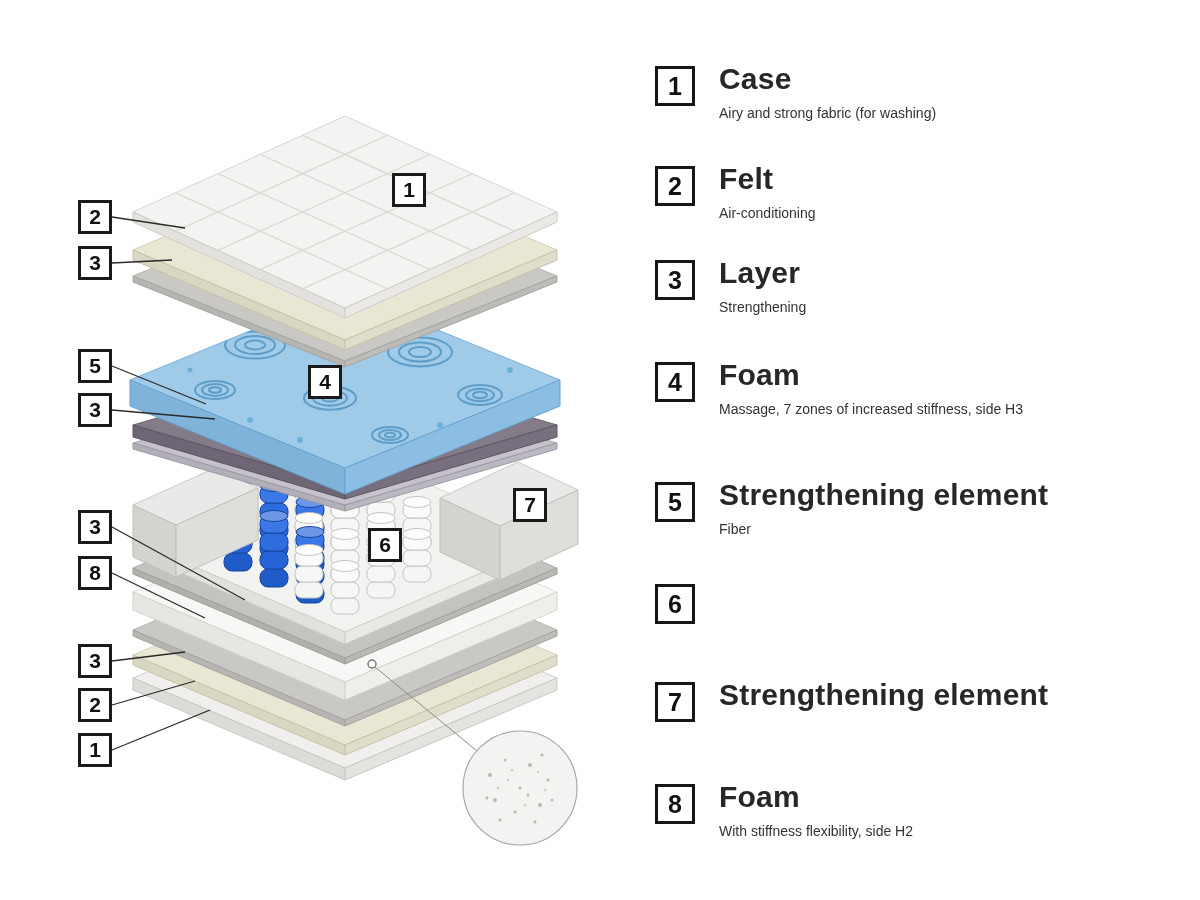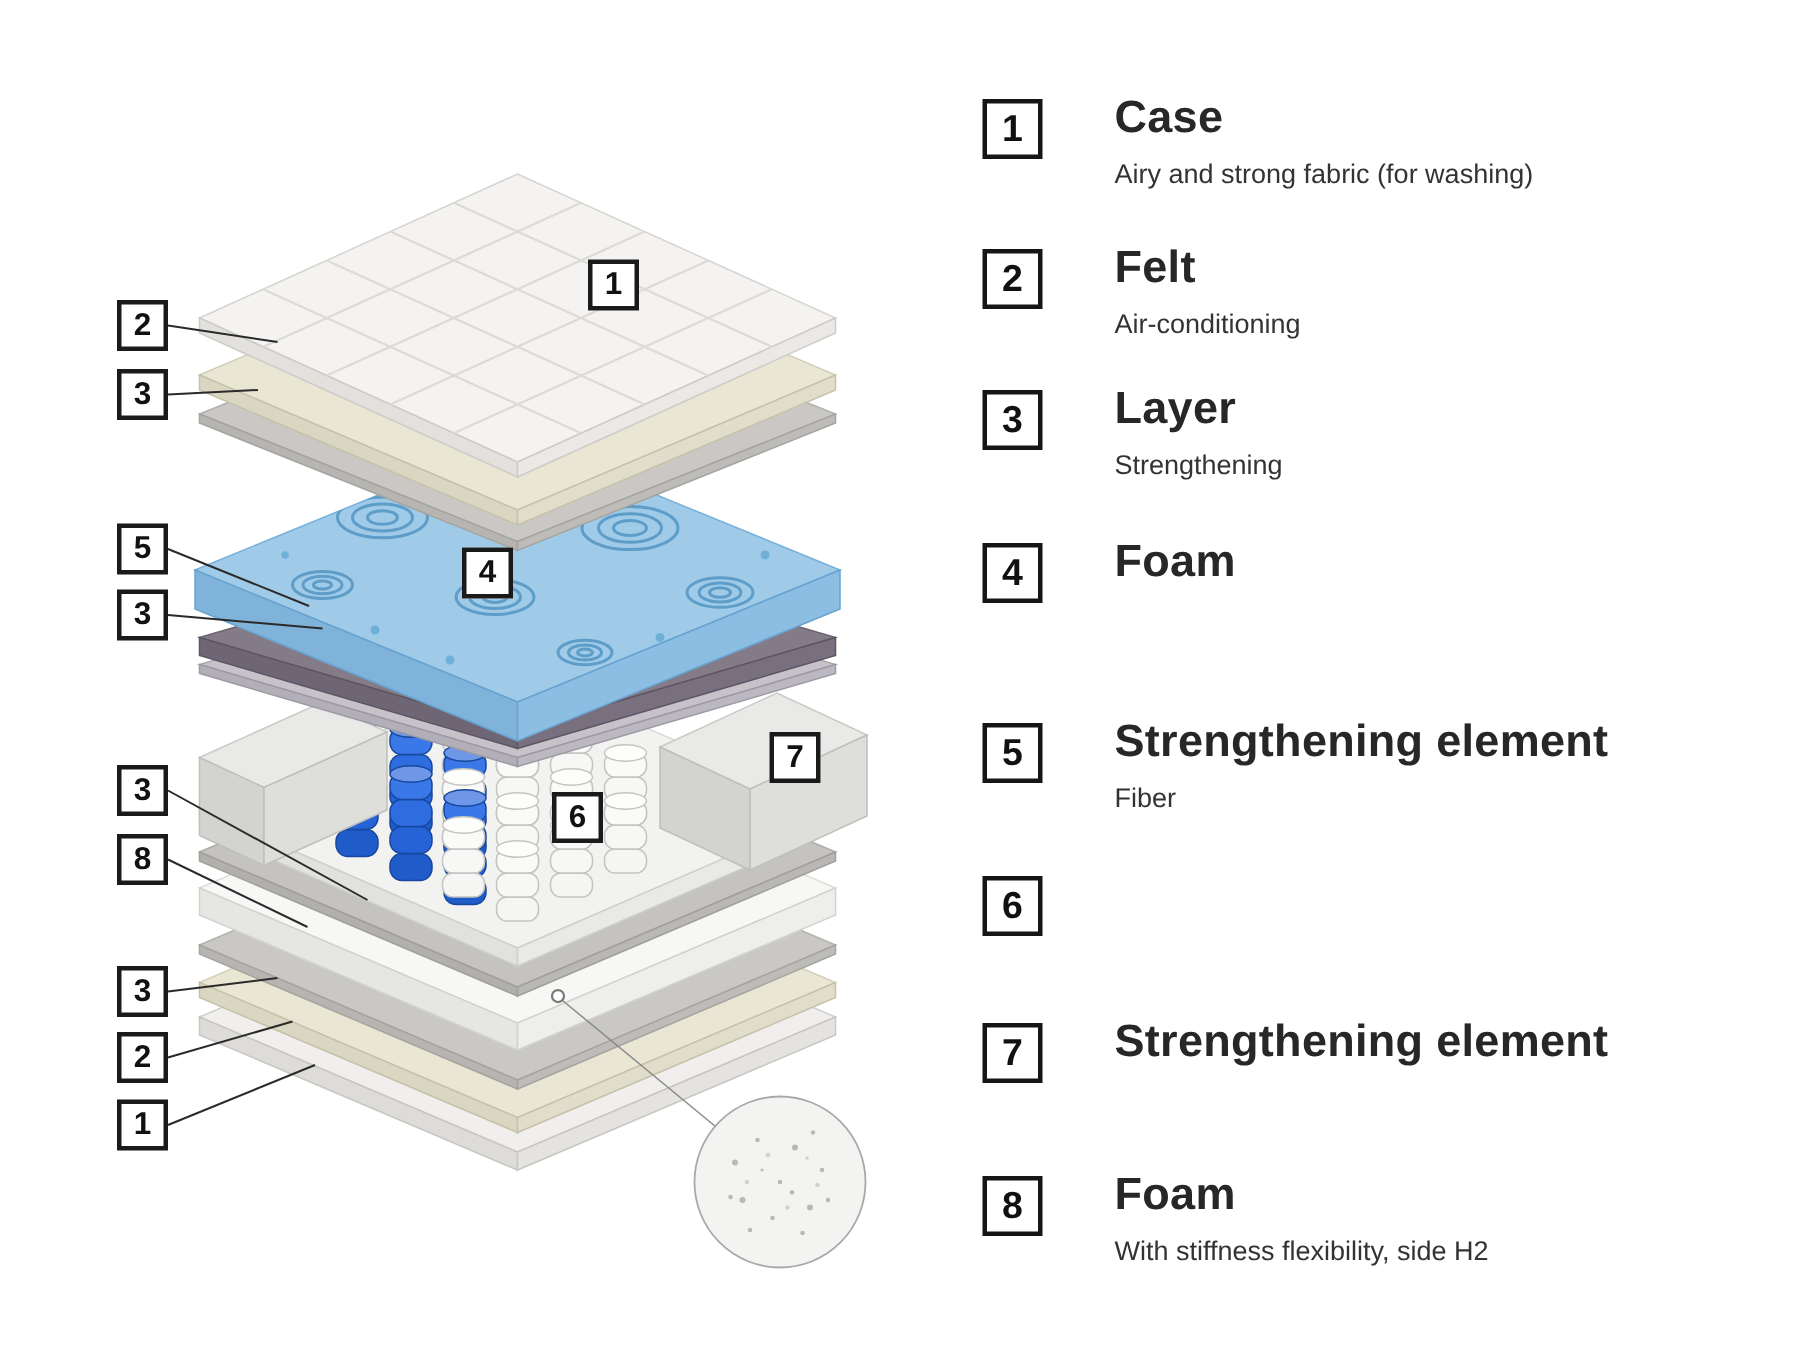--- a/index.html
+++ b/index.html
@@ -9,24 +9,24 @@
   .illustration{position:absolute;left:0;top:0;width:640px;height:900px;}
   .marker{position:absolute;width:34px;height:34px;box-sizing:border-box;
           background:#ffffff;border:3px solid #1a1a1a;color:#111;
           display:flex;align-items:center;justify-content:center;
           font-size:21px;font-weight:bold;z-index:5;}
   .legend{position:absolute;left:655px;top:0;width:540px;height:900px;}
   .legend-item{position:absolute;left:0;display:flex;align-items:flex-start;}
   .legend-num{width:40px;height:40px;box-sizing:border-box;border:3px solid #161616;
               display:flex;align-items:center;justify-content:center;flex:0 0 auto;
               font-size:25px;font-weight:bold;color:#111;margin-top:4px;}
-  .legend-text{margin-left:48px;}
+  .legend-text{margin-left:24px;}
   .legend-title{font-size:30px;font-weight:bold;color:#272727;white-space:nowrap;
                 letter-spacing:0.2px;line-height:1.15;}
-  .legend-sub{font-size:18px;color:#333;margin-top:7px;max-width:390px;line-height:1.35;}
+  .legend-sub{font-size:14px;color:#333;margin-top:7px;max-width:390px;line-height:1.35;}
 </style>
 </head>
 <body>
 
 <div class="stage">
 
   <svg class="illustration" viewBox="0 0 640 900">
     <defs>
       <clipPath id="clipCaseTop">
           <path d="M133,212 L345,116 L557,212 L345,308 Z"></path>
@@ -292,20 +292,21 @@
       <div class="legend-text">
         <div class="legend-title">Layer</div>
         <div class="legend-sub">Strengthening</div>
       </div>
     </div>
 
     <div class="legend-item" style="top:358px">
       <div class="legend-num">4</div>
       <div class="legend-text">
         <div class="legend-title">Foam</div>
+        <div class="legend-sub">Massage, 7 zones of increased stiffness, side H3</div>
       </div>
     </div>
 
     <div class="legend-item" style="top:478px">
       <div class="legend-num">5</div>
       <div class="legend-text">
         <div class="legend-title">Strengthening element</div>
         <div class="legend-sub">Fiber</div>
       </div>
     </div>

